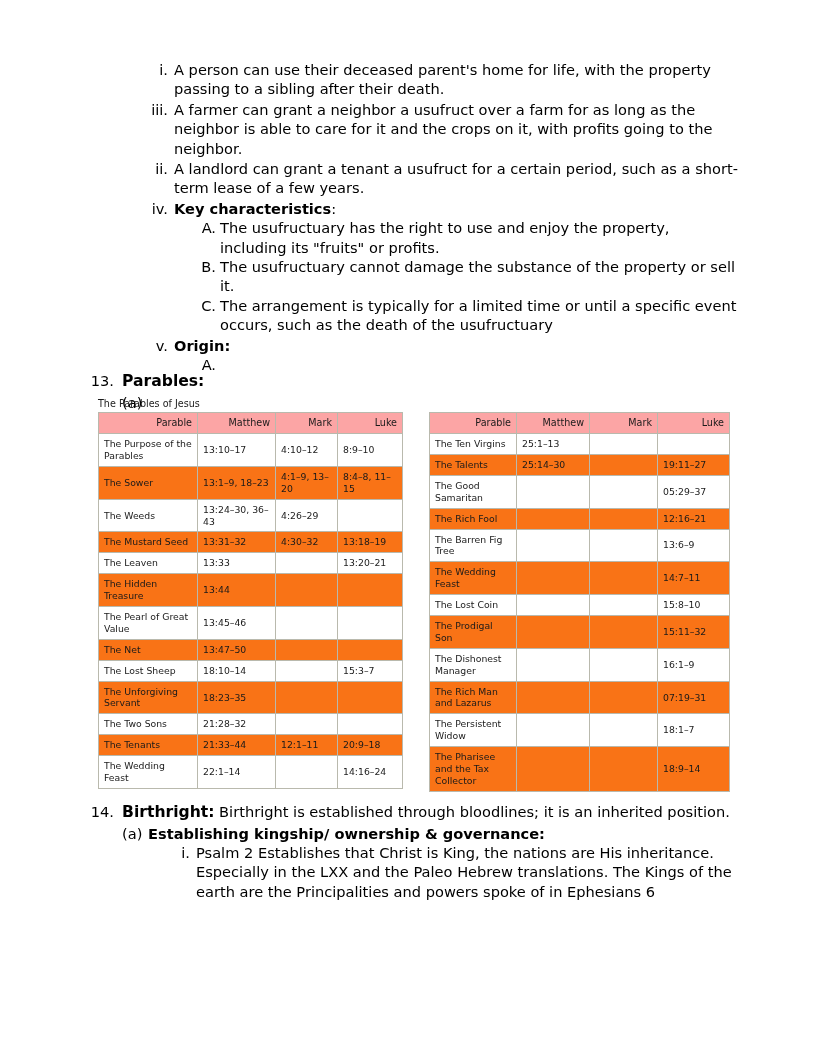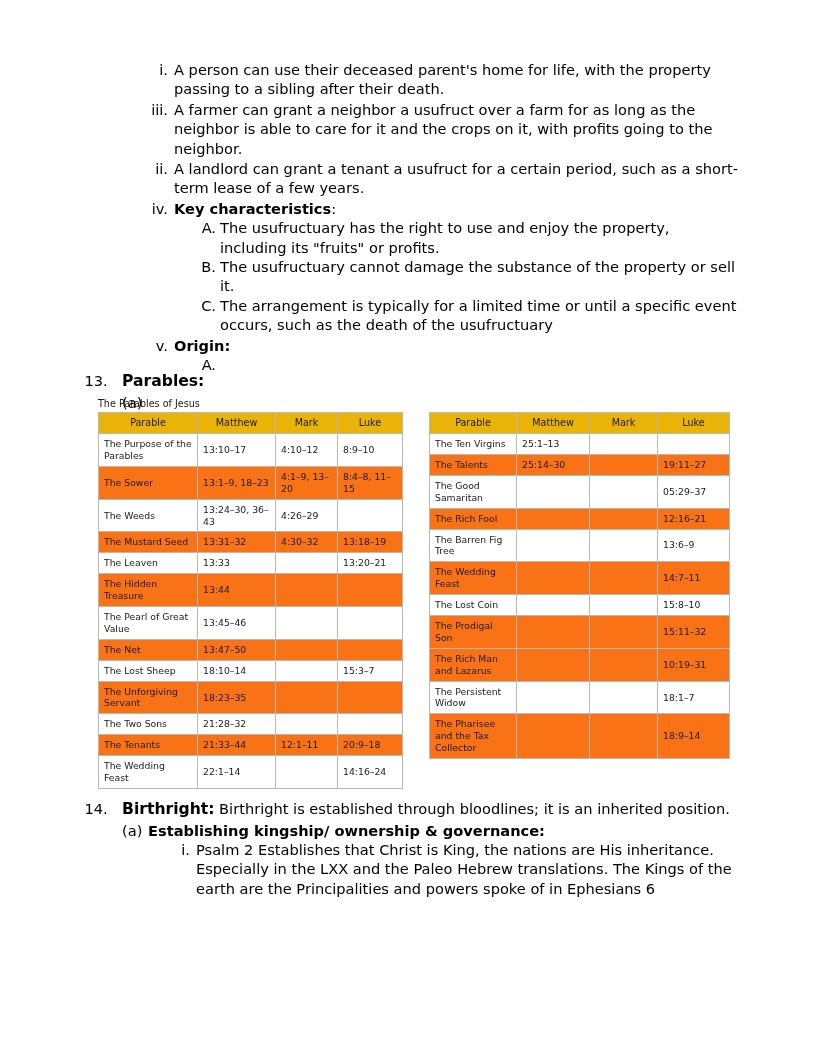--- a/index.html
+++ b/index.html
@@ -53,21 +53,21 @@
   .bold { font-weight: bold; }
 
   
   .main-item {
     position: relative;
     font-size: 14.6px;
     line-height: 1.33;
     padding-left: 44px;
     margin-top: 16px;
   }
-  .main-item > .marker { left: 0px; width: 36px; text-align: center; }
+  .main-item > .marker { left: 0px; width: 36px; }
   .main-item .sub-a {
     position: relative;
     padding-left: 26px;
     margin-top: 1px;
   }
   .main-item .sub-a > .marker { left: 0px; width: 24px; text-align: left; }
 
   .heading-big { font-size: 15.6px; font-weight: bold; }
 
   
@@ -94,23 +94,23 @@
     color: #1a1a1a;
   }
   table.parables th,
   table.parables td {
     border: 1px solid #b9b9ad;
     padding: 4px 5px;
     vertical-align: middle;
     line-height: 1.28;
   }
   table.parables thead th {
-    background: #eab308;
+    background: #fca5a5;
     font-weight: normal;
-    text-align: center;
+    text-align: right;
     font-size: 9.6px;
   }
   table.parables tbody tr.alt td { background: #f97316; }
   table.parables tbody tr.plain td { background: #ffffff; }
 
   .t1 col.c1 { width: 99px; }
   .t1 col.c2 { width: 78px; }
   .t1 col.c3 { width: 62px; }
   .t1 col.c4 { width: 65px; }
 
@@ -336,25 +336,31 @@
             <td></td>
             <td></td>
             <td>15:8–10</td>
           </tr>
           <tr class="alt">
             <td>The Prodigal Son</td>
             <td></td>
             <td></td>
             <td>15:11–32</td>
           </tr>
+          <tr class="plain">
+            <td>The Dishonest Manager</td>
+            <td></td>
+            <td></td>
+            <td>16:1–9</td>
+          </tr>
           <tr class="alt">
             <td>The Rich Man and Lazarus</td>
             <td></td>
             <td></td>
-            <td>10:19–31</td>
+            <td>07:19–31</td>
           </tr>
           <tr class="plain">
             <td>The Persistent Widow</td>
             <td></td>
             <td></td>
             <td>18:1–7</td>
           </tr>
           <tr class="alt">
             <td>The Pharisee and the Tax Collector</td>
             <td></td>

